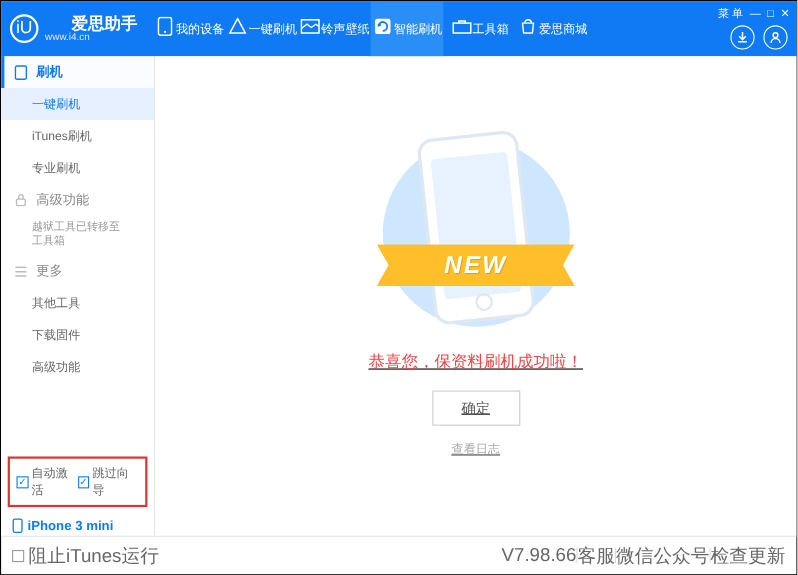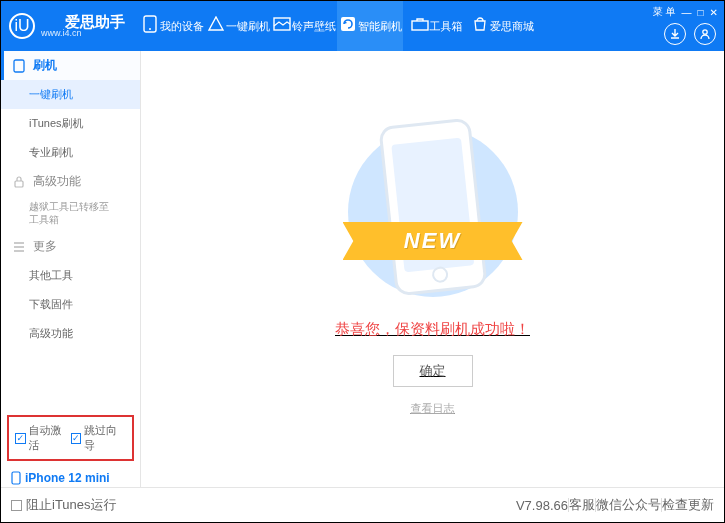--- a/index.html
+++ b/index.html
@@ -35,21 +35,21 @@
 .main { flex: 1; display: flex; flex-direction: column; align-items: center; justify-content: center; position: relative; text-decoration: underline; }
 .illus { width: 140px; height: 180px; position: relative; margin-bottom: 18px; }
 .halo { position: absolute; width: 170px; height: 170px; border-radius: 50%; background: #cfe6ff; left: -15px; top: 5px; }
 .phone { position: absolute; left: 24px; top: 0; width: 92px; height: 170px; background: #fff; border: 3px solid #dfe8f2; border-radius: 14px; transform: rotate(-6deg); }
 .phone::before { content: ""; position: absolute; top: 16px; left: 8px; right: 8px; bottom: 20px; background: #e8f2ff; border-radius: 4px; }
 .phone::after { content: ""; position: absolute; bottom: 6px; left: 50%; width: 12px; height: 12px; border: 2px solid #dfe8f2; border-radius: 50%; transform: translateX(-50%); }
 .ribbon { position: absolute; top: 100px; left: -20px; width: 180px; height: 38px; background: #ffbf2b; display: flex; align-items: center; justify-content: center; font-weight: 900; font-style: italic; font-size: 22px; color: #fff; letter-spacing: 2px; clip-path: polygon(0 0,100% 0,94% 50%,100% 100%,0 100%,6% 50%); text-shadow: 1px 1px 0 rgba(0,0,0,.15); }
 .msg { font-size: 15px; color: #ef4444; margin-bottom: 16px; }
 .ok-btn { border: 1px solid #ccc; background: #fff; padding: 6px 26px; font-size: 13px; color: #555; cursor: pointer; margin-bottom: 14px; }
 .log-link { font-size: 11px; color: #aaa; text-decoration: underline; cursor: pointer; }
-.footer { height: 26px; border-top: 1px solid #e5e5e5; display: flex; align-items: center; font-size: 13px; color: #666; padding: 17px 10px; }
+.footer { height: 26px; border-top: 1px solid #e5e5e5; display: flex; align-items: center; font-size: 17px; color: #666; padding: 17px 10px; }
 .footer .left { display: flex; align-items: center; gap: 4px; }
 .footer .right { margin-left: auto; display: flex; align-items: center; }
 .sep { width: 1px; height: 14px; background: #ddd; }
 .sq { width: 11px; height: 11px; border: 1px solid #999; display: inline-block; }
 svg { display: block; }
 </style>
 </head>
 <body>
 
 <div class="window">
@@ -178,21 +178,21 @@
         <label class="chk">
             <span class="chk-box">✓</span>
             <span>跳过向导</span>
           </label>
       </div>
       <div class="device">
         <div class="device-name">
           <svg width="10" height="14" viewBox="0 0 10 14">
               <rect x="1" y="1" width="8" height="12" rx="1.5" fill="none" stroke="#0f7af4" stroke-width="1.2"></rect>
             </svg>
-          <span>iPhone 12 mini</span>
+          <span>iPhone 3 mini</span>
         </div>
 
       </div>
     </div>
 
     <div class="main">
       <div class="illus">
         <div class="halo"></div>
         <div class="phone"></div>
         <div class="ribbon">NEW</div>

